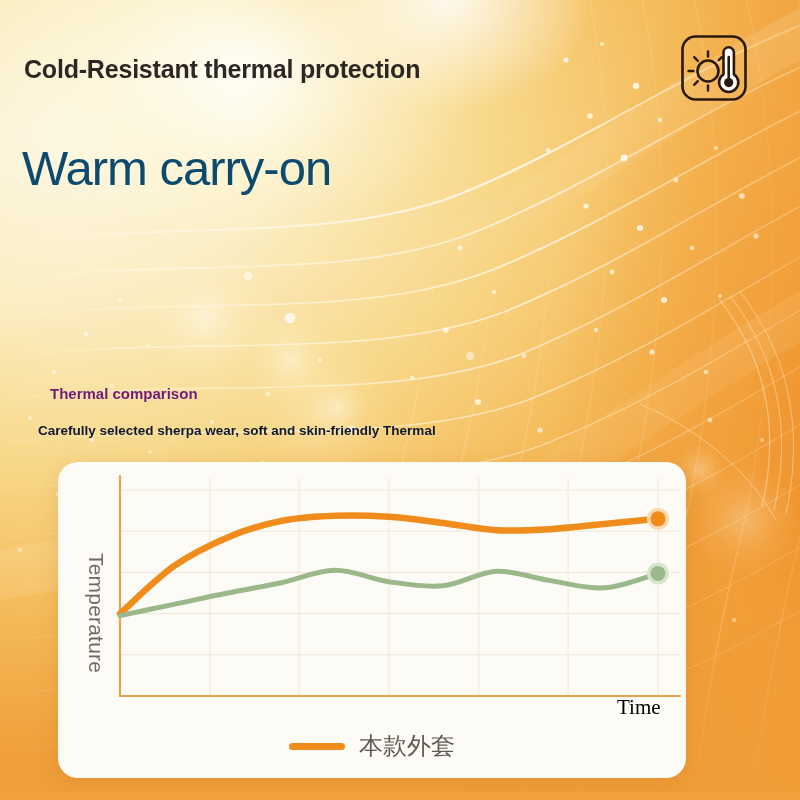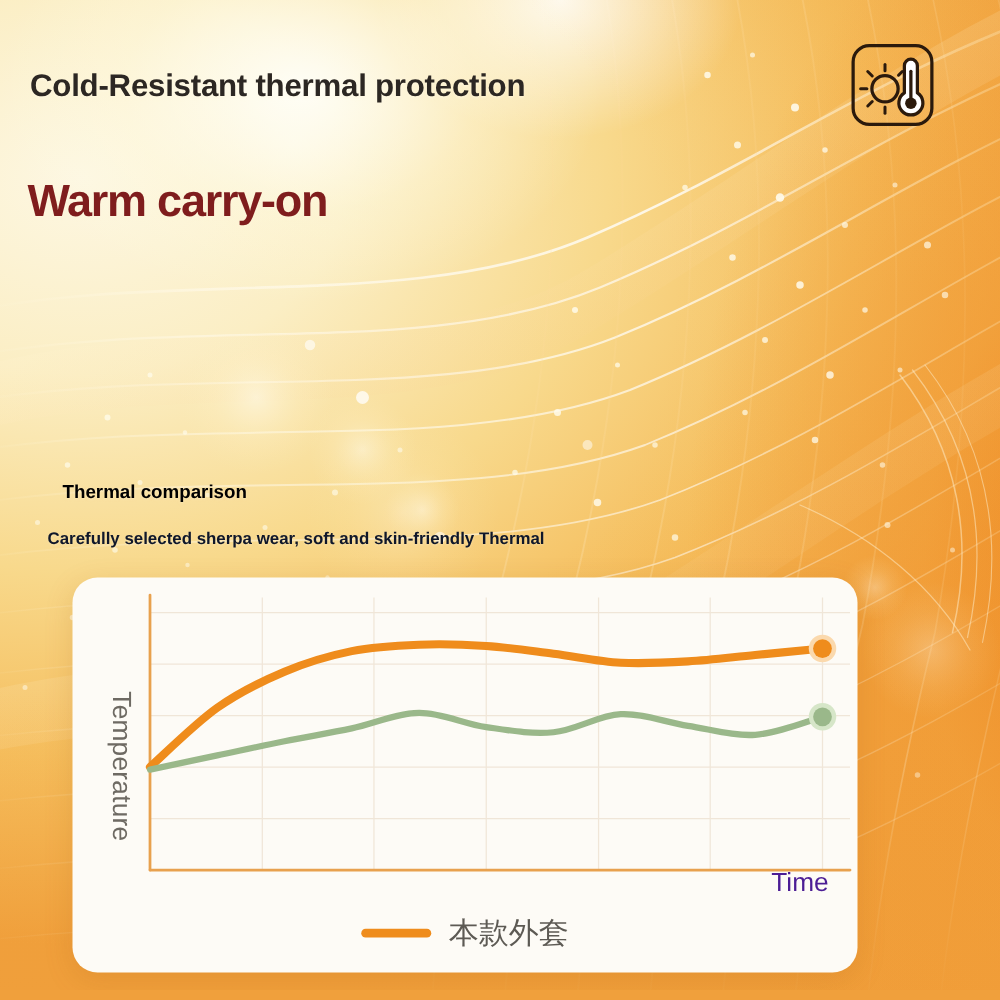--- a/index.html
+++ b/index.html
@@ -37,32 +37,32 @@
 
   
   .kicker{
     position:absolute;left:24px;top:55px;
     font-size:25px;font-weight:bold;color:#2c2723;letter-spacing:-.2px;
     text-shadow:0 1px 2px rgba(255,248,225,.55);
     white-space:nowrap;
   }
   .headline{
     position:absolute;left:22px;top:140px;
-    font-size:36px;font-weight:bold;color:#7f1d1d;letter-spacing:-1px;
+    font-size:49px;font-weight:normal;color:#0c4a6e;letter-spacing:-1px;
     text-shadow:0 1px 3px rgba(255,248,225,.45);
     white-space:nowrap;
   }
 
   
   .badge{position:absolute;left:679px;top:33px;width:70px;height:70px;}
 
   
   .sub-title{
     position:absolute;left:50px;top:385px;
-    font-size:15px;font-weight:bold;color:#000000;
+    font-size:15px;font-weight:bold;color:#701a75;
     text-shadow:0 1px 2px rgba(255,240,205,.5);
     white-space:nowrap;
   }
   .sub-desc{
     position:absolute;left:38px;top:423px;
     font-size:13.5px;font-weight:bold;color:#0f172a;
     text-shadow:0 1px 2px rgba(255,240,205,.45);
     white-space:nowrap;
   }
 
@@ -77,22 +77,23 @@
 
   .axis-label-y{
     position:absolute;left:84px;top:553px;
     font-size:21px;color:#6e6a63;
     writing-mode:vertical-rl;
     letter-spacing:.2px;
     white-space:nowrap;
   }
   .axis-label-x{
     position:absolute;left:617px;top:695px;
-    font-size:21px;color:#4c1d95;
-    white-space:nowrap;
+    font-size:21px;color:#000000;
+    white-space:nowrap;
+    font-family:Liberation Serif, serif;
   }
 
   
   .legend{
     position:absolute;left:58px;top:730px;width:628px;
     display:flex;justify-content:center;align-items:center;gap:62px;
   }
   .legend-item{display:flex;align-items:center;gap:14px;}
   .legend-swatch{width:56px;height:7px;border-radius:4px;display:block;}
   .legend-text{

